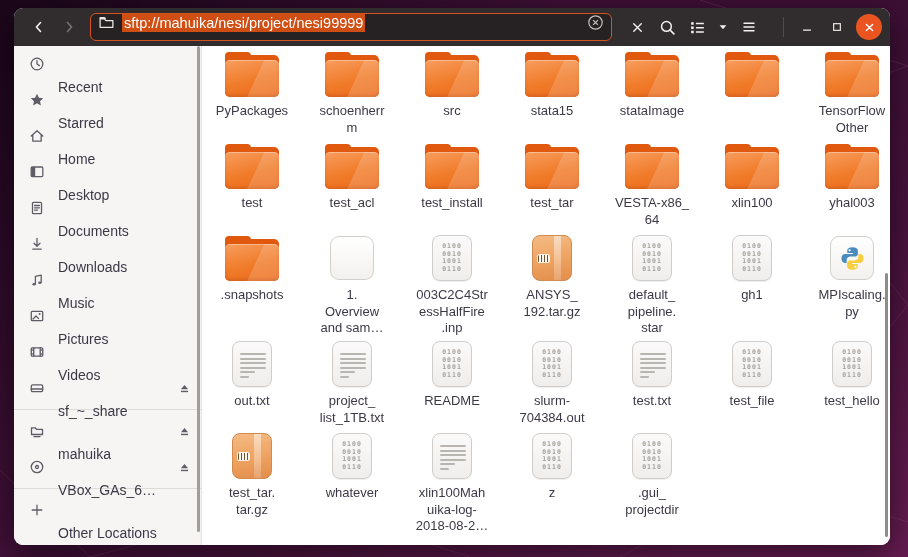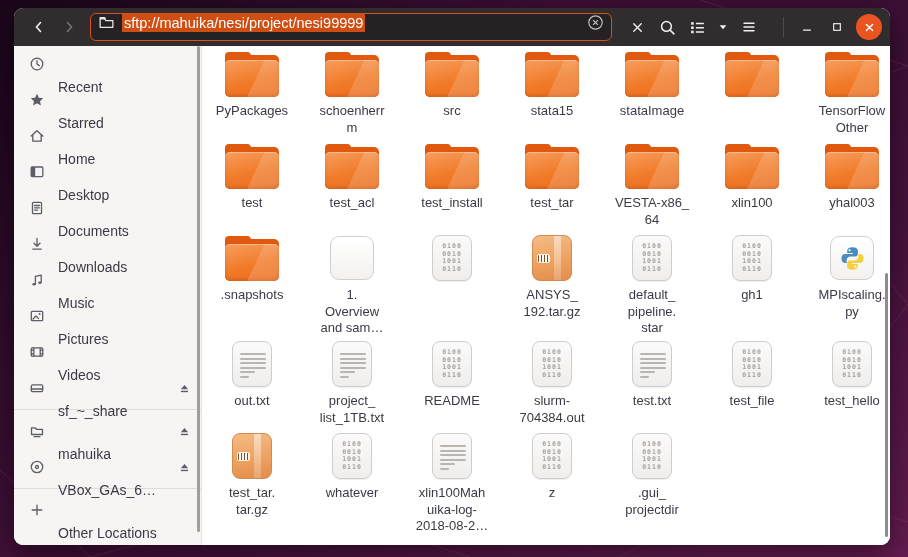--- a/index.html
+++ b/index.html
@@ -495,20 +495,23 @@
             </div>
             <div class="file-item">
               <div class="icon-box">
                 <span class="frect bin">
                   <span>0100</span>
                   <span>0010</span>
                   <span>1001</span>
                   <span>0110</span>
                 </span>
               </div>
+              <div class="file-label">003C2C4Str
+essHalfFire
+.inp</div>
             </div>
             <div class="file-item">
               <div class="icon-box">
                 <span class="ic-arch"></span>
               </div>
               <div class="file-label">ANSYS_
 192.tar.gz</div>
             </div>
             <div class="file-item">
               <div class="icon-box">

